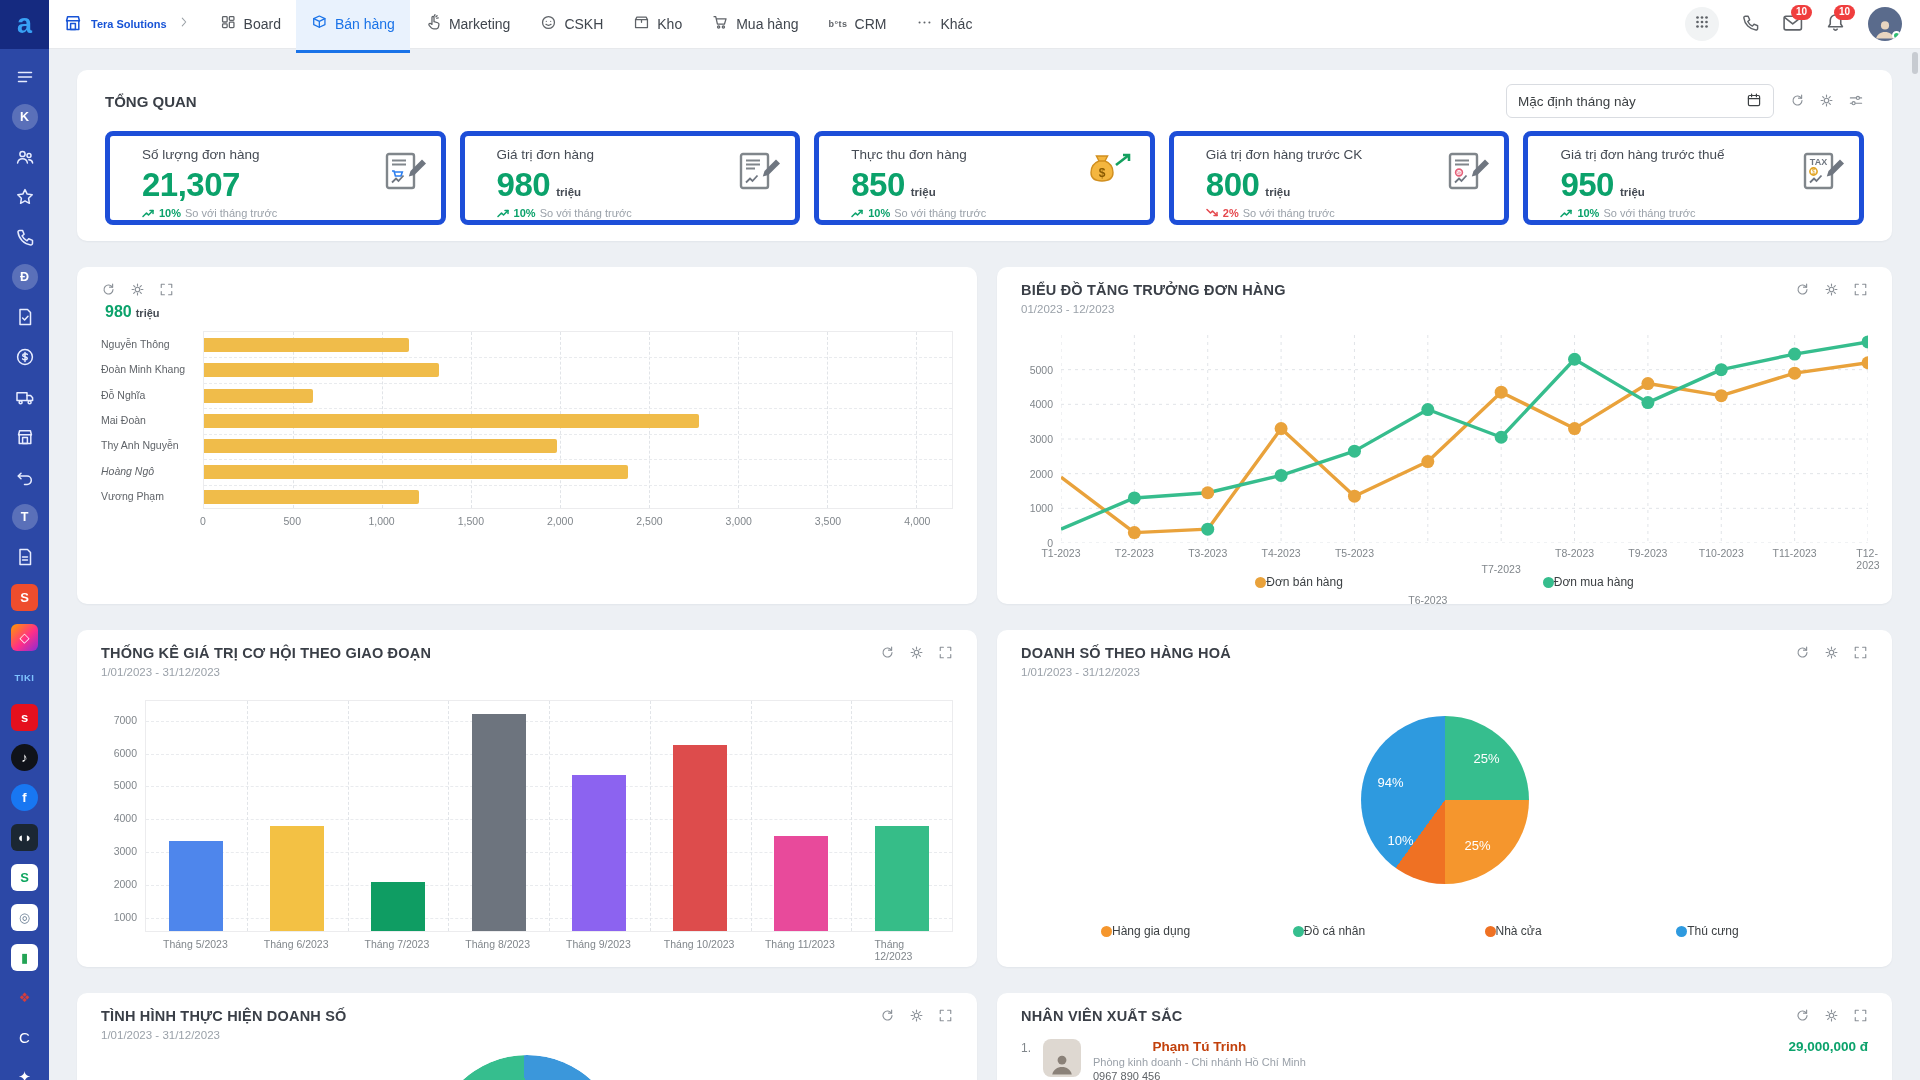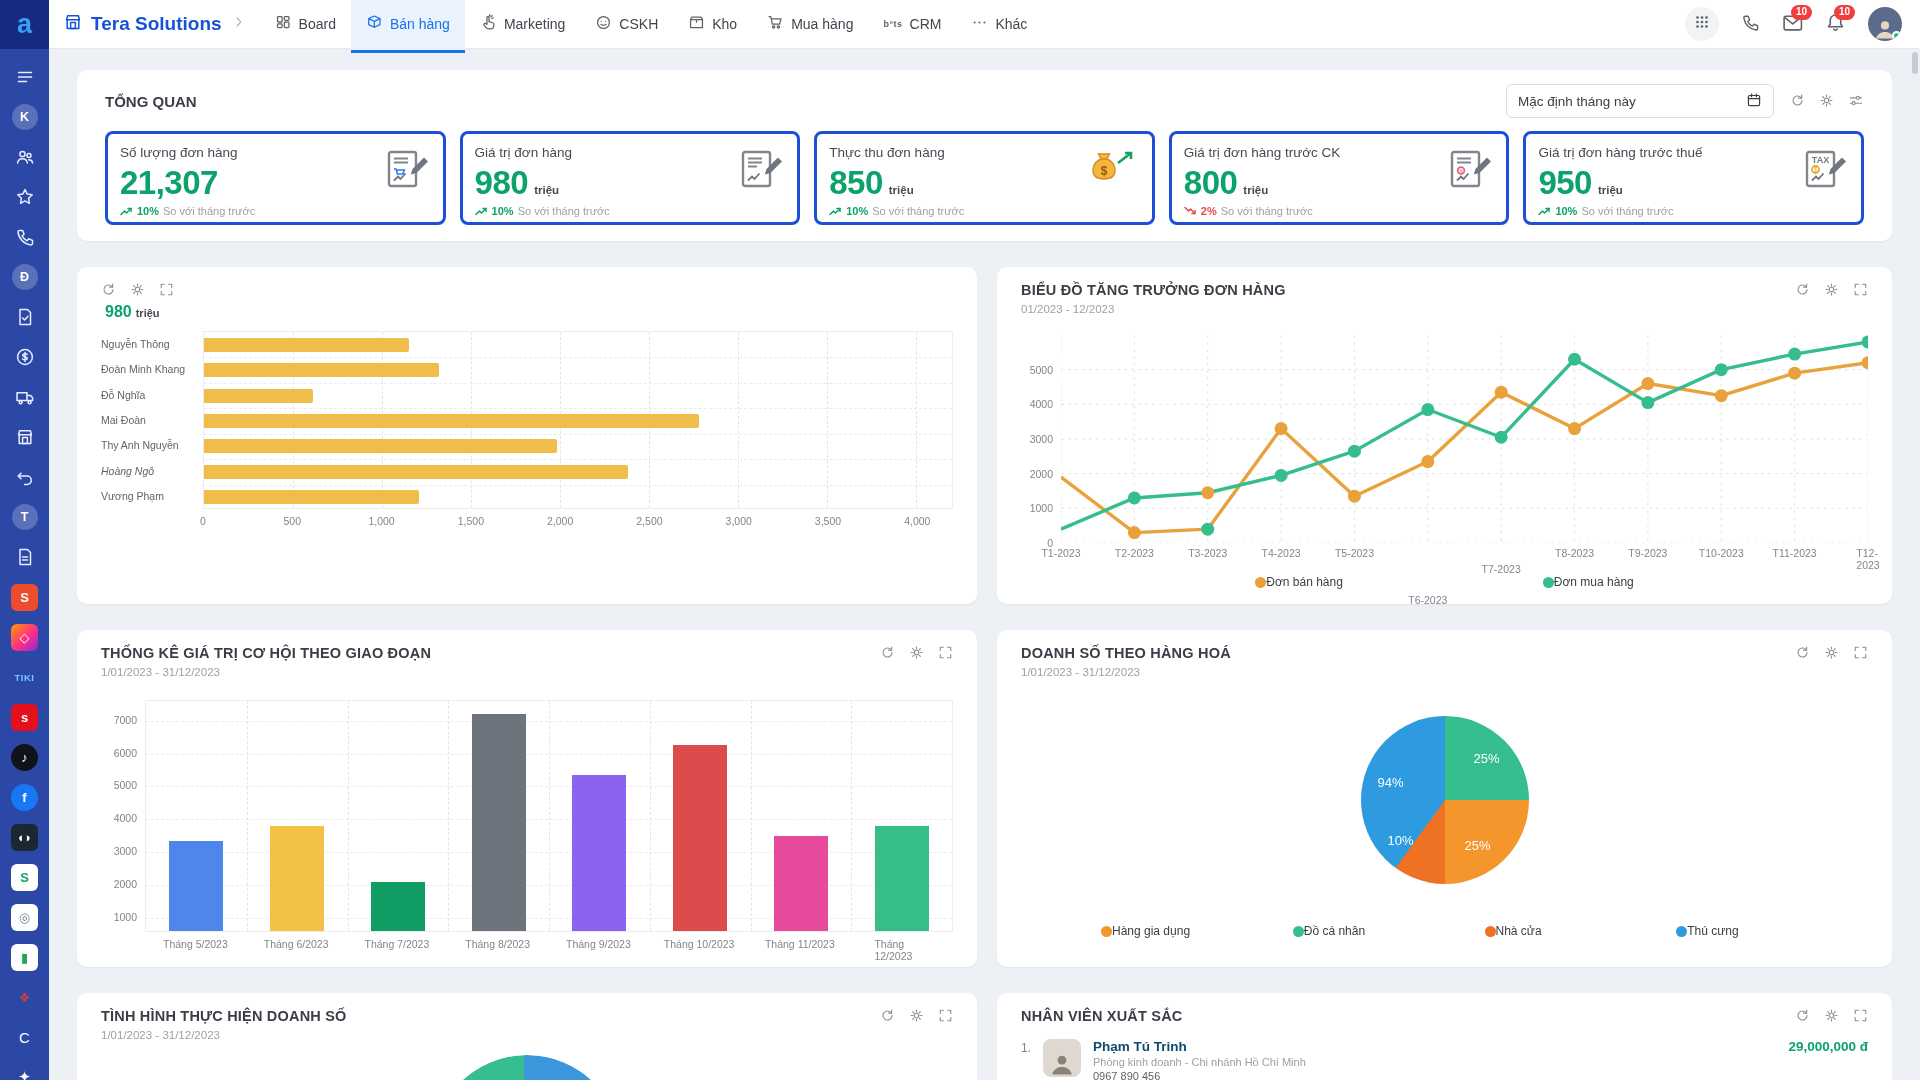--- a/index.html
+++ b/index.html
@@ -16,21 +16,21 @@
   .badge-circle { width:26px; height:26px; border-radius:50%; background:rgba(255,255,255,.22); color:#fff;
     font-size:12.5px; font-weight:700; display:flex; align-items:center; justify-content:center; }
   .app-sq { width:27px; height:27px; border-radius:6px; display:flex; align-items:center; justify-content:center;
     font-weight:700; color:#fff; font-size:13px; }
   .tiki-txt { color:#7fc3ff; font-weight:800; font-size:9.5px; letter-spacing:.5px; }
   .sparkle { color:#fff; font-size:15px; }
 
   
   .topnav { margin-left:49px; height:49px; background:#fff; border-bottom:1px solid #e7e9ec;
     display:flex; align-items:center; padding:0 18px 0 14px; position:relative; z-index:20; }
-  .brand { display:flex; align-items:center; gap:8px; color:#1753d6; font-weight:800; font-size:19px; }
+  .brand { display:flex; align-items:center; gap:8px; color:#1753d6; font-weight:800; font-size:11px; }
   .brand svg { stroke:#1753d6; }
   .crumb-chev { color:#9aa0a6; margin:0 14px 0 10px; }
   .tabs { display:flex; align-items:stretch; height:57px; }
   .tab { display:flex; align-items:center; gap:7px; padding:0 15px; font-size:14px; color:#40464e; cursor:pointer; }
   .tab svg { stroke:#5f6368; }
   .tab.active { background:#e9f2fd; color:#1a73e8; border-bottom:3px solid #1a73e8; padding-top:3px; }
   .tab.active svg { stroke:#1a73e8; }
   .bots-ic { font-size:9px; color:#5f6368; letter-spacing:.5px; font-weight:600; }
   .nav-right { margin-left:auto; display:flex; align-items:center; gap:22px; }
   .icon-btn { position:relative; color:#5f6368; cursor:pointer; display:flex; }
@@ -54,21 +54,21 @@
 
   
   .overview { padding:14px 28px 16px; }
   .ov-head { display:flex; align-items:center; justify-content:space-between; }
   .ov-title { font-size:15px; font-weight:700; color:#3a3f47; }
   .ov-right { display:flex; align-items:center; gap:16px; }
   .select-box { width:268px; height:34px; border:1px solid #d9dce1; border-radius:6px; display:flex; align-items:center;
     justify-content:space-between; padding:0 11px; font-size:13.5px; color:#3c4043; cursor:pointer; background:#fff; }
   .select-box svg { stroke:#5f6368; }
   .cards { display:flex; gap:14px; margin-top:13px; }
-  .kpi { flex:1; border:3px solid #1d4ed8; border-radius:8px; padding:11px 12px; position:relative; height:94px; background:#fff; }
+  .kpi { flex:1; border:5px solid #1d4ed8; border-radius:8px; padding:11px 32px; position:relative; height:94px; background:#fff; }
   .kpi-title { font-size:13.5px; color:#454b54; }
   .kpi-val { margin-top:4px; display:flex; align-items:baseline; gap:6px; }
   .kpi-num { font-size:33px; font-weight:700; color:#0ba26b; letter-spacing:-.5px; }
   .kpi-unit { font-size:11.5px; font-weight:700; color:#454b54; }
   .kpi-foot { font-size:11px; color:#9aa1a9; margin-top:3px; display:flex; align-items:center; gap:4px; }
   .pct-up { color:#0ba26b; font-weight:700; } .pct-down { color:#e5484d; font-weight:700; }
   .kpi-ico { position:absolute; right:13px; top:15px; }
 
   .row { display:flex; gap:20px; margin-top:26px; }
   .panel-l { width:900px; padding:15px 24px; }
@@ -114,21 +114,21 @@
   
   .donut-zone { display:flex; justify-content:center; margin-top:14px; }
   .donut { width:190px; height:190px; border-radius:50%;
     -webkit-mask:radial-gradient(circle, transparent 67px, #000 68px);
             mask:radial-gradient(circle, transparent 67px, #000 68px); }
 
   
   .emp-row { display:flex; align-items:flex-start; padding:9px 0 8px; border-bottom:1px solid #f0f1f3; }
   .emp-rank { width:22px; font-size:12px; color:#80868b; padding-top:2px; }
   .emp-ava { width:38px; height:38px; border-radius:8px; background:#ded8d1; margin-right:12px; display:flex; align-items:flex-end; justify-content:center; overflow:hidden; }
-  .emp-name { font-size:13.5px; font-weight:700; color:#0c4a6e; cursor:pointer; }
+  .emp-name { font-size:13.5px; font-weight:700; color:#c2410c; cursor:pointer;text-align:center; }
   .emp-dept { font-size:11px; color:#9aa1a9; margin-top:2px; }
   .emp-phone { font-size:11px; color:#5f6368; margin-top:2px; }
   .emp-amt { margin-left:auto; font-size:13.5px; font-weight:700; color:#0ba26b; }
 
   .scroll-thumb { position:fixed; right:2px; top:52px; width:6px; height:22px; background:#c7cbd1; border-radius:3px; }
   svg.ic { fill:none; stroke-width:1.5; stroke-linecap:round; stroke-linejoin:round; }
 </style>
 </head>
 <body>
 

